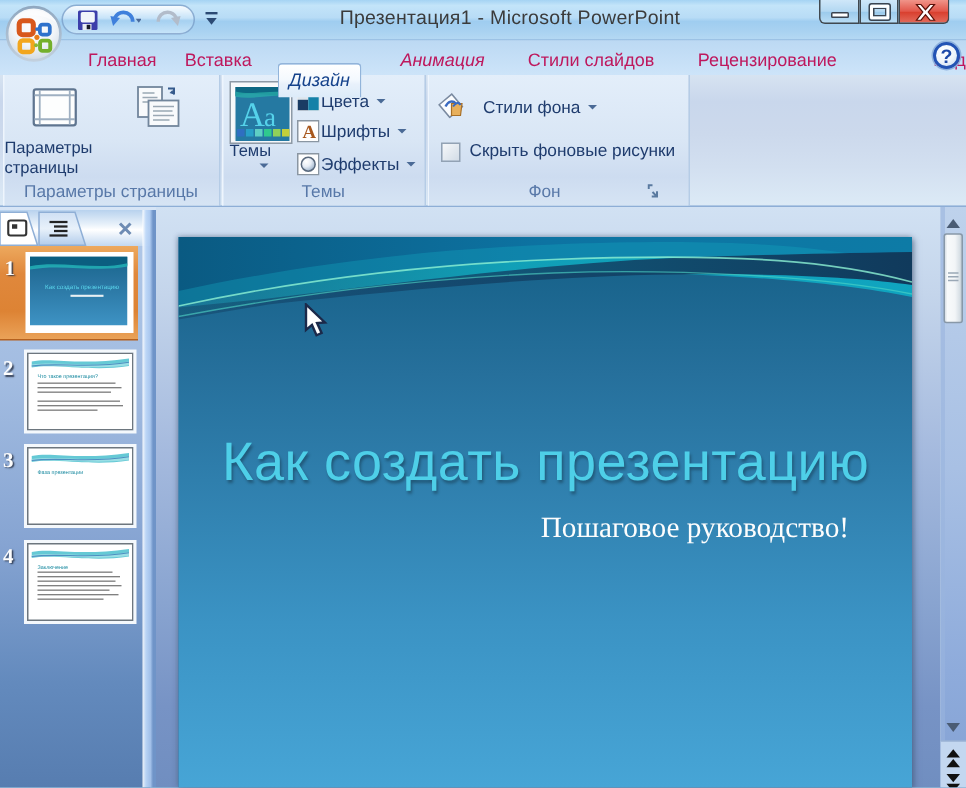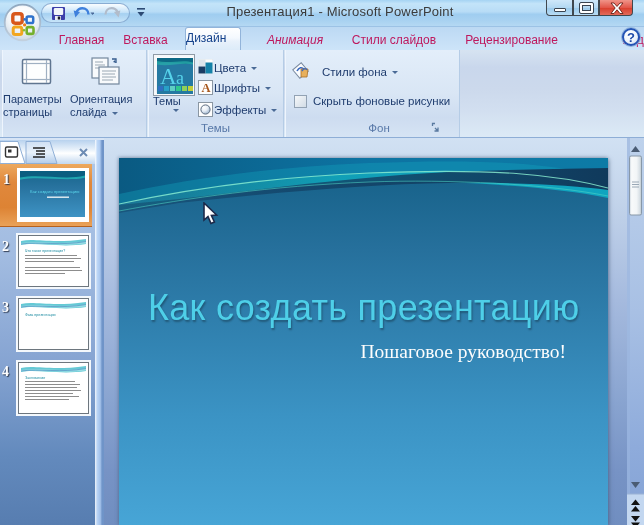--- a/index.html
+++ b/index.html
@@ -17,24 +17,24 @@
 #btn-min { left:546px; width:27px; border-bottom-left-radius:4px;
   background:linear-gradient(180deg,#cfe7f9 0%,#b3d8f2 50%,#9ccbec 55%,#b8dcf4 100%); }
 #btn-max { left:573px; width:26px;
   background:linear-gradient(180deg,#cfe7f9 0%,#b3d8f2 50%,#9ccbec 55%,#b8dcf4 100%); }
 #btn-close { left:599px; width:34px; border-bottom-right-radius:4px;
   background:linear-gradient(180deg,#f09489 0%,#e2574a 50%,#d9402f 55%,#e26a5b 100%); } 
 
 #tabrow { position:absolute; left:0; top:27px; width:644px; height:23px;
   background:linear-gradient(180deg,#bcd9f3 0%,#cde4f9 100%); }
 .rtab { position:absolute; top:31px; height:19px; font-size:12px; color:#be185d; text-align:center; line-height:19px; z-index:4; }
-#tab-active { position:absolute; left:185px; top:27px; width:56px; height:23px;
+#tab-active { position:absolute; left:185px; top:42px; width:56px; height:23px;
   background:linear-gradient(180deg,#ffffff 0%,#f4f9fe 45%,#e8f1fb 60%,#dcebf9 100%);
   border:1px solid #92b4da; border-bottom:none; border-radius:3px 3px 0 0;
-  font-size:12px; color:#15428b; text-align:left; line-height:21px; z-index:5; }
+  font-size:12px; color:#15428b; text-align:center; line-height:21px; z-index:5;font-style:italic; }
 #helpbtn { position:absolute; left:622px; top:28px; width:18px; height:18px; border-radius:50%;
   background:radial-gradient(circle at 40% 30%,#ffffff 0%,#eef4fb 55%,#c6d8ee 100%);
   border:2px solid #2353b4; color:#1d49a8; font-weight:bold; font-size:13px; text-align:center; line-height:15px; z-index:5;
   box-shadow:0 0 0 1px #8fb2dd; }
 
 #ribbon { position:absolute; left:0; top:50px; width:644px; height:88px;
   background:linear-gradient(180deg,#d6e3f1 0%,#c9d7ec 20%,#ccd9ec 45%,#d2dff0 70%,#dceaf6 100%);
   border-bottom:1px solid #8eaed6; }
 .rgroup { position:absolute; top:0; height:87px;
   background:linear-gradient(180deg,#e3eefa 0%,#d9e6f5 50%,#cddcf0 78%,#d6e4f4 100%);
@@ -83,20 +83,21 @@
 <div id="tab-active">Дизайн</div>
 <div class="rtab" style="left:55px;width:53px;">Главная</div>
 <div class="rtab" style="left:119px;width:53px;">Вставка</div>
 <div class="rtab" style="left:262px;width:66px;font-style:italic;">Анимация</div>
 <div class="rtab" style="left:345px;width:98px;">Стили слайдов</div>
 <div class="rtab" style="left:458px;width:107px;">Рецензирование</div>
 <div class="rtab" style="left:571px;width:36px;margin-left:44px;">Вид</div>
 <div id="helpbtn">?</div>
 <div id="ribbon">
   <div class="rgroup" id="g1" style="left:2px;width:145px;">
+      <div class="glabel">Параметры страницы</div>
     <svg style="position:absolute;left:19px;top:8px" width="31" height="27" viewBox="0 0 31 27">
       <rect x="1.5" y="1.5" width="28" height="24" rx="1.5" fill="#fdfefe" stroke="#5f7590" stroke-width="1.5"></rect>
       <line x1="5.5" y1="2" x2="5.5" y2="25" stroke="#9fb0c2" stroke-width="1.2"></line>
       <line x1="25.5" y1="2" x2="25.5" y2="25" stroke="#9fb0c2" stroke-width="1.2"></line>
       <line x1="2" y1="5.5" x2="29" y2="5.5" stroke="#9fb0c2" stroke-width="1.2"></line>
       <line x1="2" y1="21.5" x2="29" y2="21.5" stroke="#9fb0c2" stroke-width="1.2"></line>
     </svg>
     <svg style="position:absolute;left:89px;top:7px" width="30" height="30" viewBox="0 0 30 30">
       <rect x="1" y="1" width="16" height="20" fill="#f8fafc" stroke="#72869c" stroke-width="1.2"></rect>
       <line x1="4" y1="5" x2="12" y2="5" stroke="#9aa8b4" stroke-width="1"></line>
@@ -104,21 +105,20 @@
       <line x1="4" y1="11" x2="13" y2="11" stroke="#9aa8b4" stroke-width="1"></line>
       <rect x="8" y="10" width="20" height="17" fill="#f8fafc" stroke="#72869c" stroke-width="1.2"></rect>
       <line x1="11" y1="14" x2="25" y2="14" stroke="#9aa8b4" stroke-width="1"></line>
       <line x1="11" y1="17" x2="24" y2="17" stroke="#9aa8b4" stroke-width="1"></line>
       <line x1="11" y1="20" x2="25" y2="20" stroke="#9aa8b4" stroke-width="1"></line>
       <line x1="11" y1="23" x2="22" y2="23" stroke="#9aa8b4" stroke-width="1"></line>
       <path d="M21,2 h4 l0,4" fill="none" stroke="#355a8c" stroke-width="1.3"></path>
       <path d="M25,6 l-3,-1 2,-2 z" fill="#355a8c"></path>
     </svg>
     <div class="btext" style="left:1px;top:43px;width:70px;">Параметры<br>страницы</div>
-    <div class="btext" style="left:68px;top:43px;width:74px;">Ориентация<br>слайда <span class="darr"></span></div>
   </div>
   <div class="rgroup" id="g2" style="left:148px;width:136px;">
       <div class="glabel">Темы</div>
     <div style="position:absolute;left:5px;top:4px;width:42px;height:42px;background:linear-gradient(180deg,#fdfdfe,#e8edf3);border:1px solid #8e9aa6;box-shadow:inset 0 0 0 2px #f6f8fa;">
       <svg width="40" height="40" viewBox="0 0 40 40" style="position:absolute;left:1px;top:1px;">
         <rect x="2" y="2" width="36" height="36" fill="#2579a2"></rect>
         <path d="M2,2 h36 v5 c-10,2.5 -26,-3 -36,1 z" fill="#0d6884"></path>
         <path d="M2,5 c12,3 26,-2 36,1.5 v2 c-12,-2.5 -24,2.5 -36,0 z" fill="#28adaa" opacity="0.75"></path>
         <text x="5" y="28" font-family="Liberation Serif,serif" font-size="23" fill="#55d2ea">A</text>
         <text x="21" y="28" font-family="Liberation Serif,serif" font-size="18" fill="#55d2ea">a</text>
@@ -153,21 +153,21 @@
         <stop offset="0%" stop-color="#ffffff"></stop>
             <stop offset="45%" stop-color="#e8eef6"></stop>
         <stop offset="100%" stop-color="#8ea8c4"></stop>
           </radialGradient>
         </defs>
       <circle cx="7.5" cy="7.5" r="4.6" fill="url(#sphg)" stroke="#5a6a7e" stroke-width="1"></circle>
     </svg>
     <div class="smalltext" style="left:66px;top:54px;">Эффекты <span class="darr"></span></div>
   </div>
   <div class="rgroup" id="g3" style="left:285px;width:175px;">
-      <div class="glabel" style="padding-right:18px;margin-left:16px;">Фон</div>
+      <div class="glabel" style="padding-right:18px;">Фон</div>
     <svg style="position:absolute;left:7px;top:12px" width="18" height="17" viewBox="0 0 18 17">
       <rect x="3" y="3" width="11" height="11" fill="#fafcfe" stroke="#7a8aa0" stroke-width="1" transform="rotate(-40 8.5 8.5)"></rect>
       <path d="M5,9 C7,5 10,5 12,7" fill="none" stroke="#3a6ac0" stroke-width="1.6"></path>
       <path d="M9,7 h7 l-1,8 h-6 z" fill="#e8b05c" stroke="#a87028" stroke-width="0.8"></path>
       <path d="M10,9 c2,-3 4,-3 5,-1" fill="none" stroke="#3a6ac0" stroke-width="1.4"></path>
     </svg>
     <div class="smalltext" style="left:37px;top:16px;">Стили фона <span class="darr"></span></div>
     <div style="position:absolute;left:9px;top:45px;width:13px;height:13px;background:linear-gradient(135deg,#f6f8fa,#d2dce6);border:1px solid #92a2b4;"></div>
     <div class="smalltext" style="left:28px;top:45px;">Скрыть фоновые рисунки</div>
     <svg style="position:absolute;right:17px;bottom:4px" width="11" height="11" viewBox="0 0 11 11">

